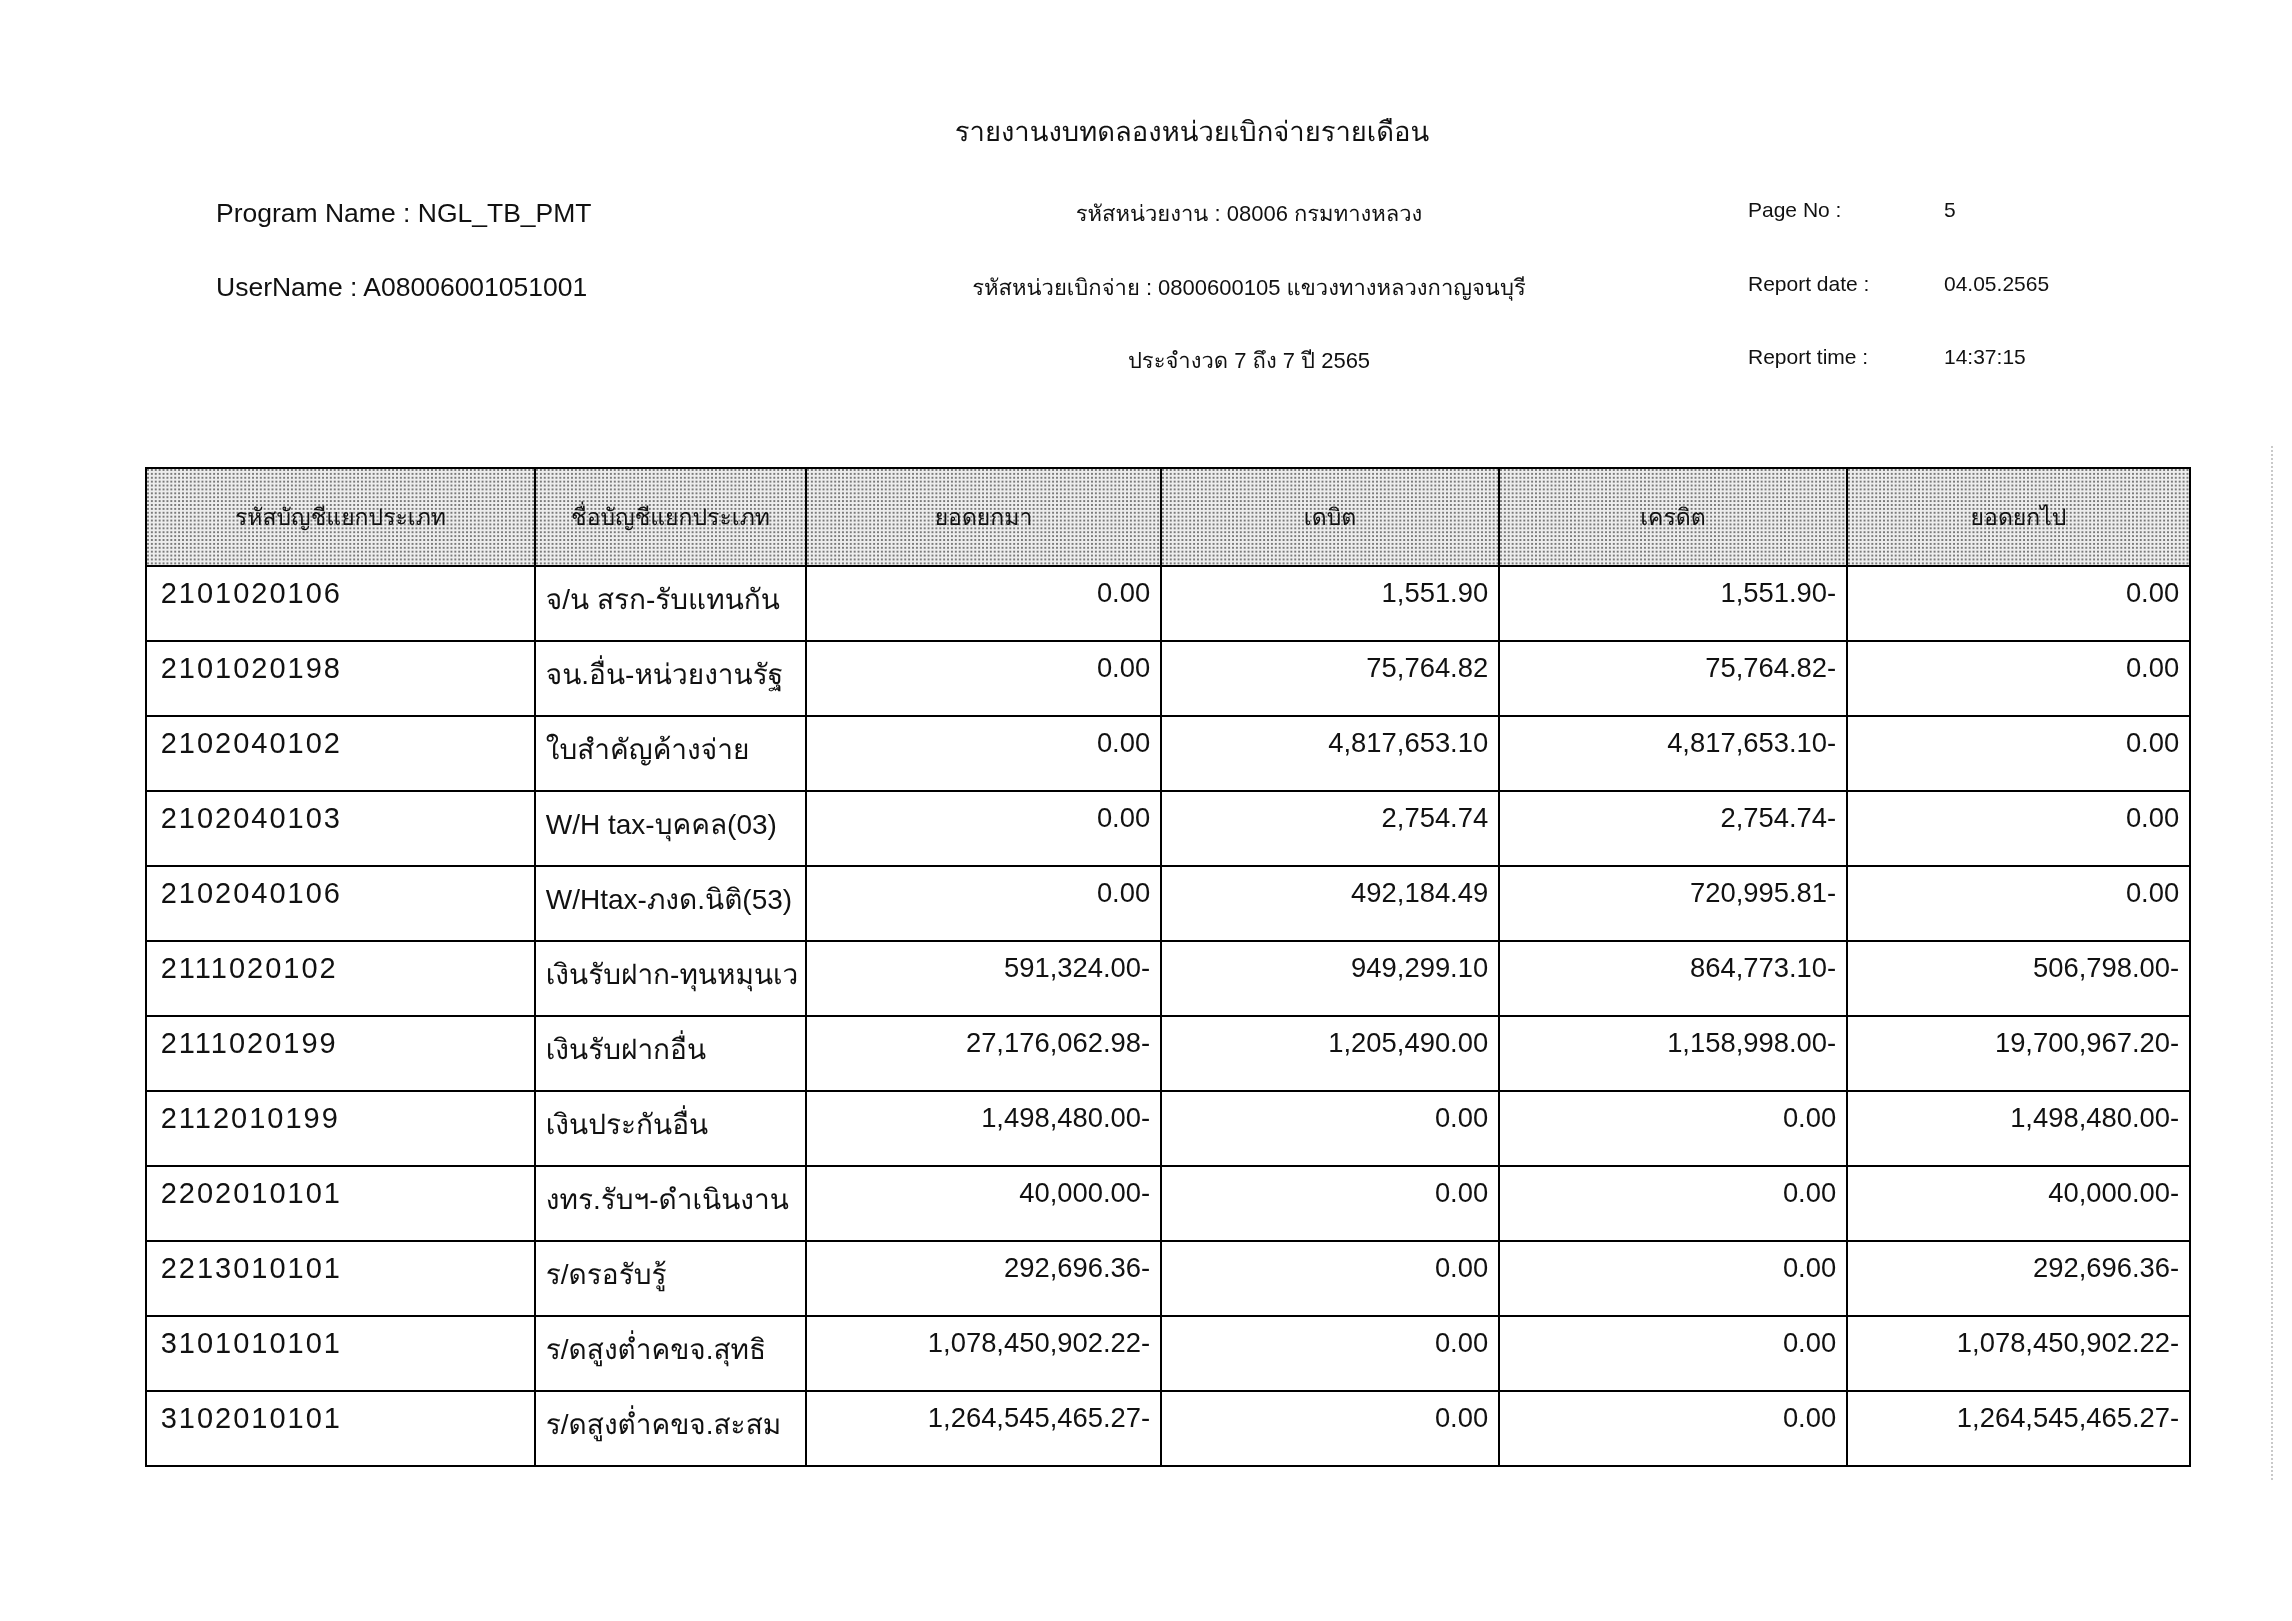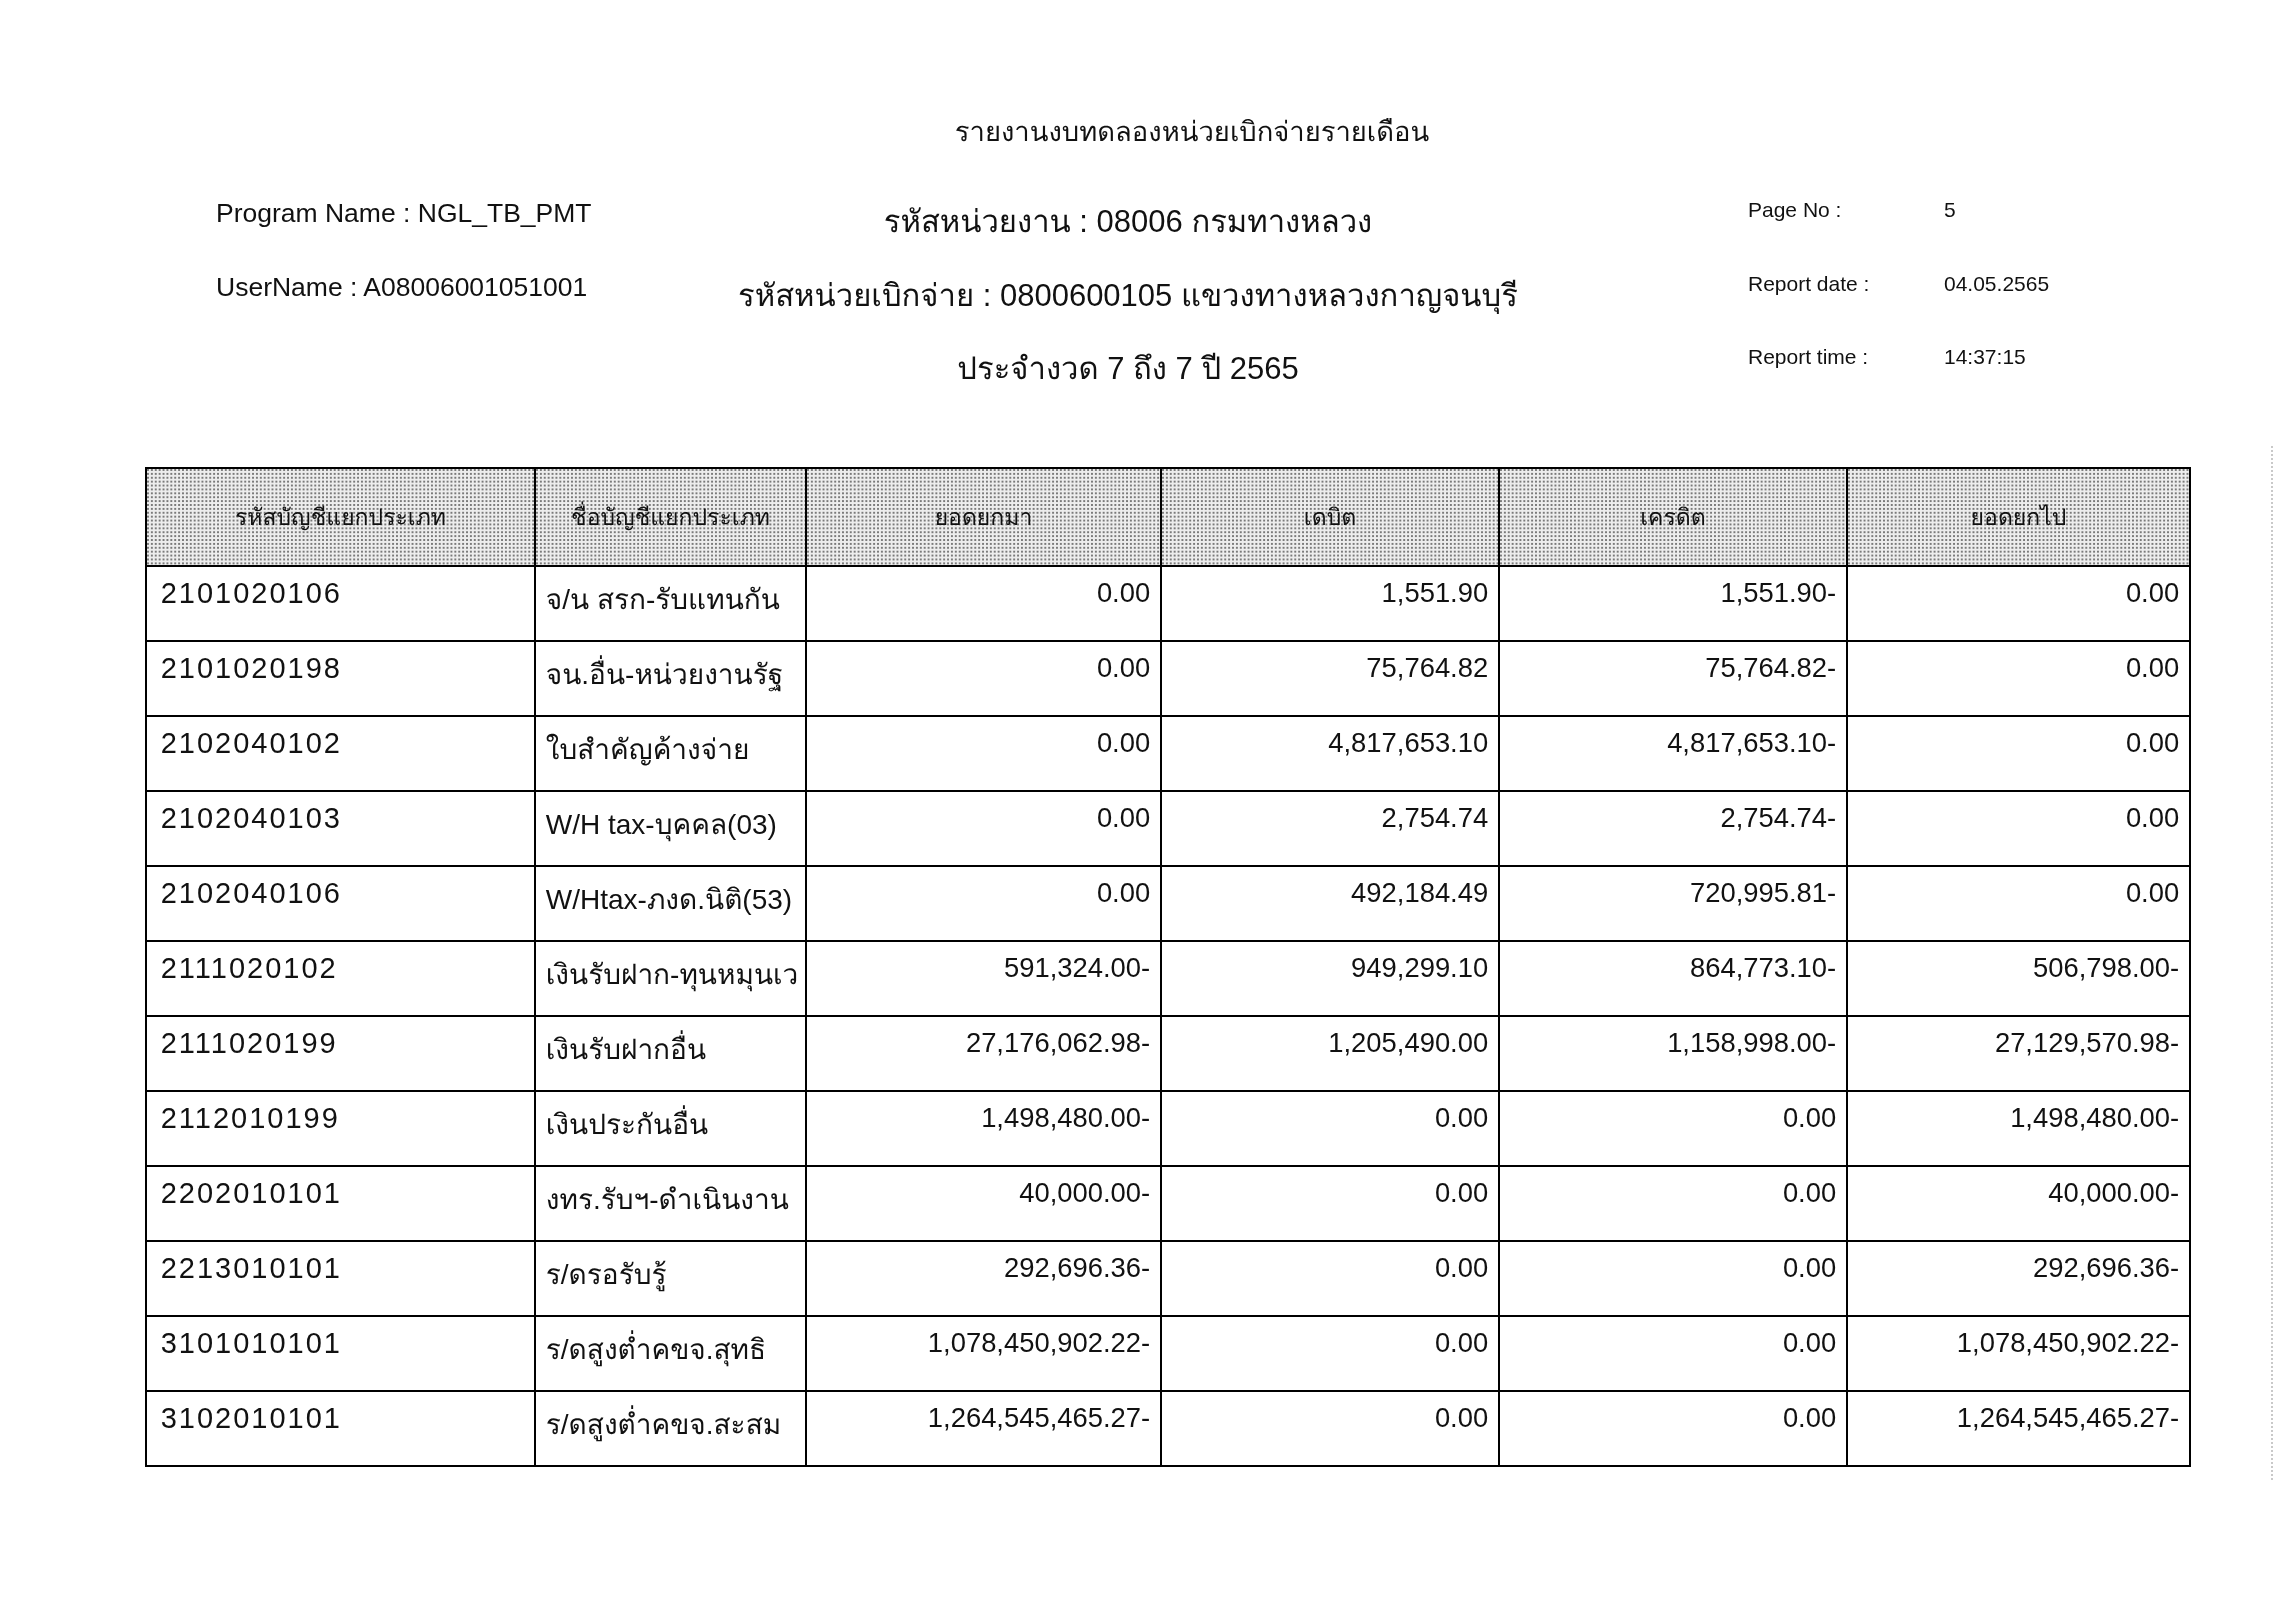--- a/index.html
+++ b/index.html
@@ -15,22 +15,22 @@
 
   
   .doc-title {
     position: absolute; top: 110px; left: 1192px;
     transform: translateX(-50%);
     font-size: 27.4px; white-space: nowrap;
   }
   .meta-left-1 { position: absolute; top: 198px; left: 216px; font-size: 26.5px; white-space: nowrap; }
   .meta-left-2 { position: absolute; top: 272px; left: 216px; font-size: 26.5px; white-space: nowrap; }
   .meta-center-1, .meta-center-2, .meta-center-3 {
-    position: absolute; left: 1128px; transform: translateX(-50%);
-    font-size: 31px; white-space: nowrap;
+    position: absolute; left: 1249px; transform: translateX(-50%);
+    font-size: 22px; white-space: nowrap;
   }
   .meta-center-1 { top: 196px; }
   .meta-center-2 { top: 270px; }
   .meta-center-3 { top: 343px; }
   .meta-right-row { position: absolute; left: 1748px; width: 470px; font-size: 21px; white-space: nowrap; }
   .mr-1 { top: 198px; } .mr-2 { top: 272px; } .mr-3 { top: 345px; }
   .meta-right-row .val { position: absolute; left: 196px; top: 0; }
 
   
   .tb-wrap { position: absolute; top: 467px; left: 145px; }
@@ -167,21 +167,21 @@
           <td class="c-num">949,299.10</td>
           <td class="c-num">864,773.10-</td>
           <td class="c-num">506,798.00-</td>
         </tr>
         <tr>
           <td class="c-code">2111020199</td>
           <td class="c-name">เงินรับฝากอื่น</td>
           <td class="c-num">27,176,062.98-</td>
           <td class="c-num">1,205,490.00</td>
           <td class="c-num">1,158,998.00-</td>
-          <td class="c-num">27,129,570.98-</td>
+          <td class="c-num">19,700,967.20-</td>
         </tr>
         <tr>
           <td class="c-code">2112010199</td>
           <td class="c-name">เงินประกันอื่น</td>
           <td class="c-num">1,498,480.00-</td>
           <td class="c-num">0.00</td>
           <td class="c-num">0.00</td>
           <td class="c-num">1,498,480.00-</td>
         </tr>
         <tr>

